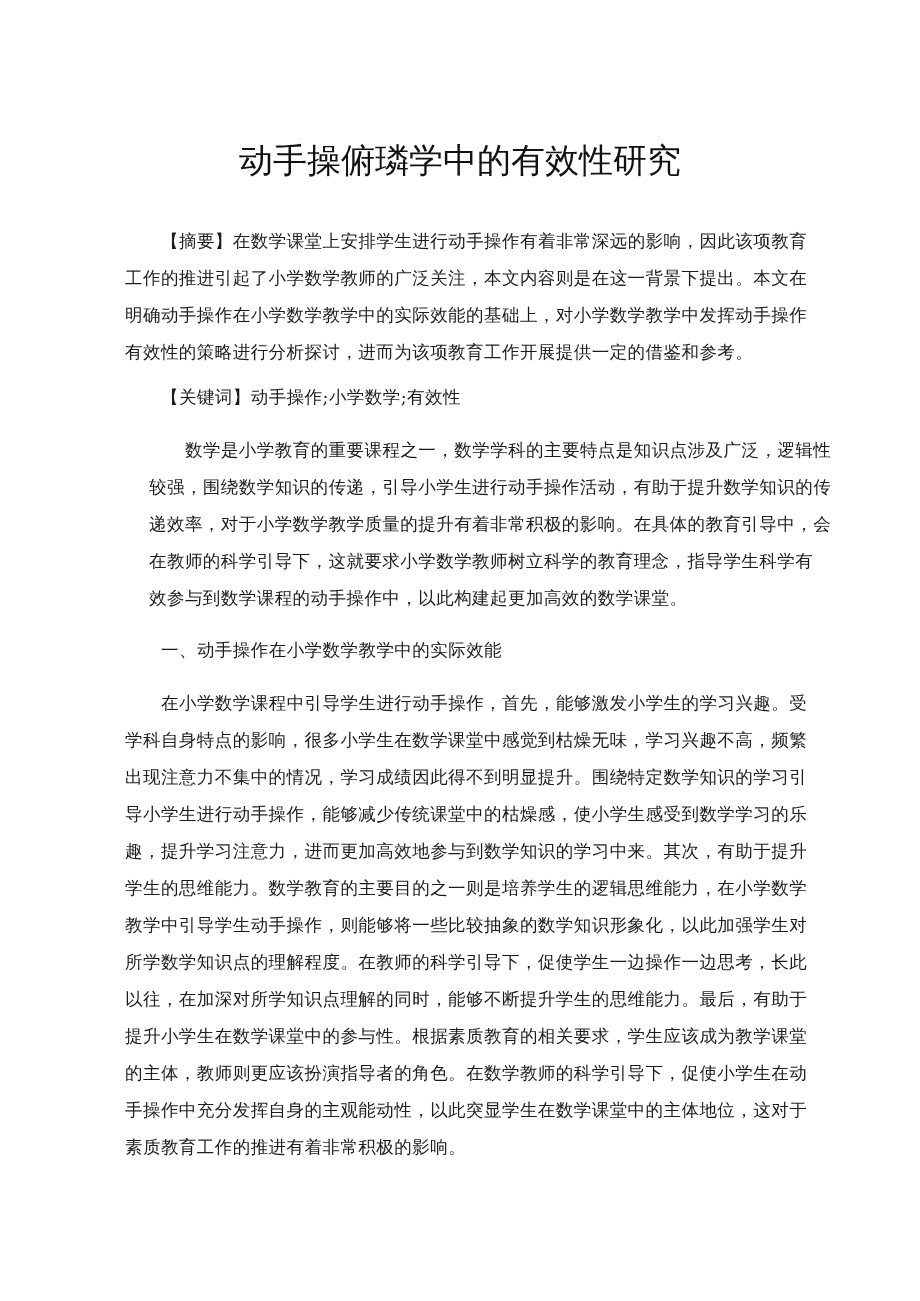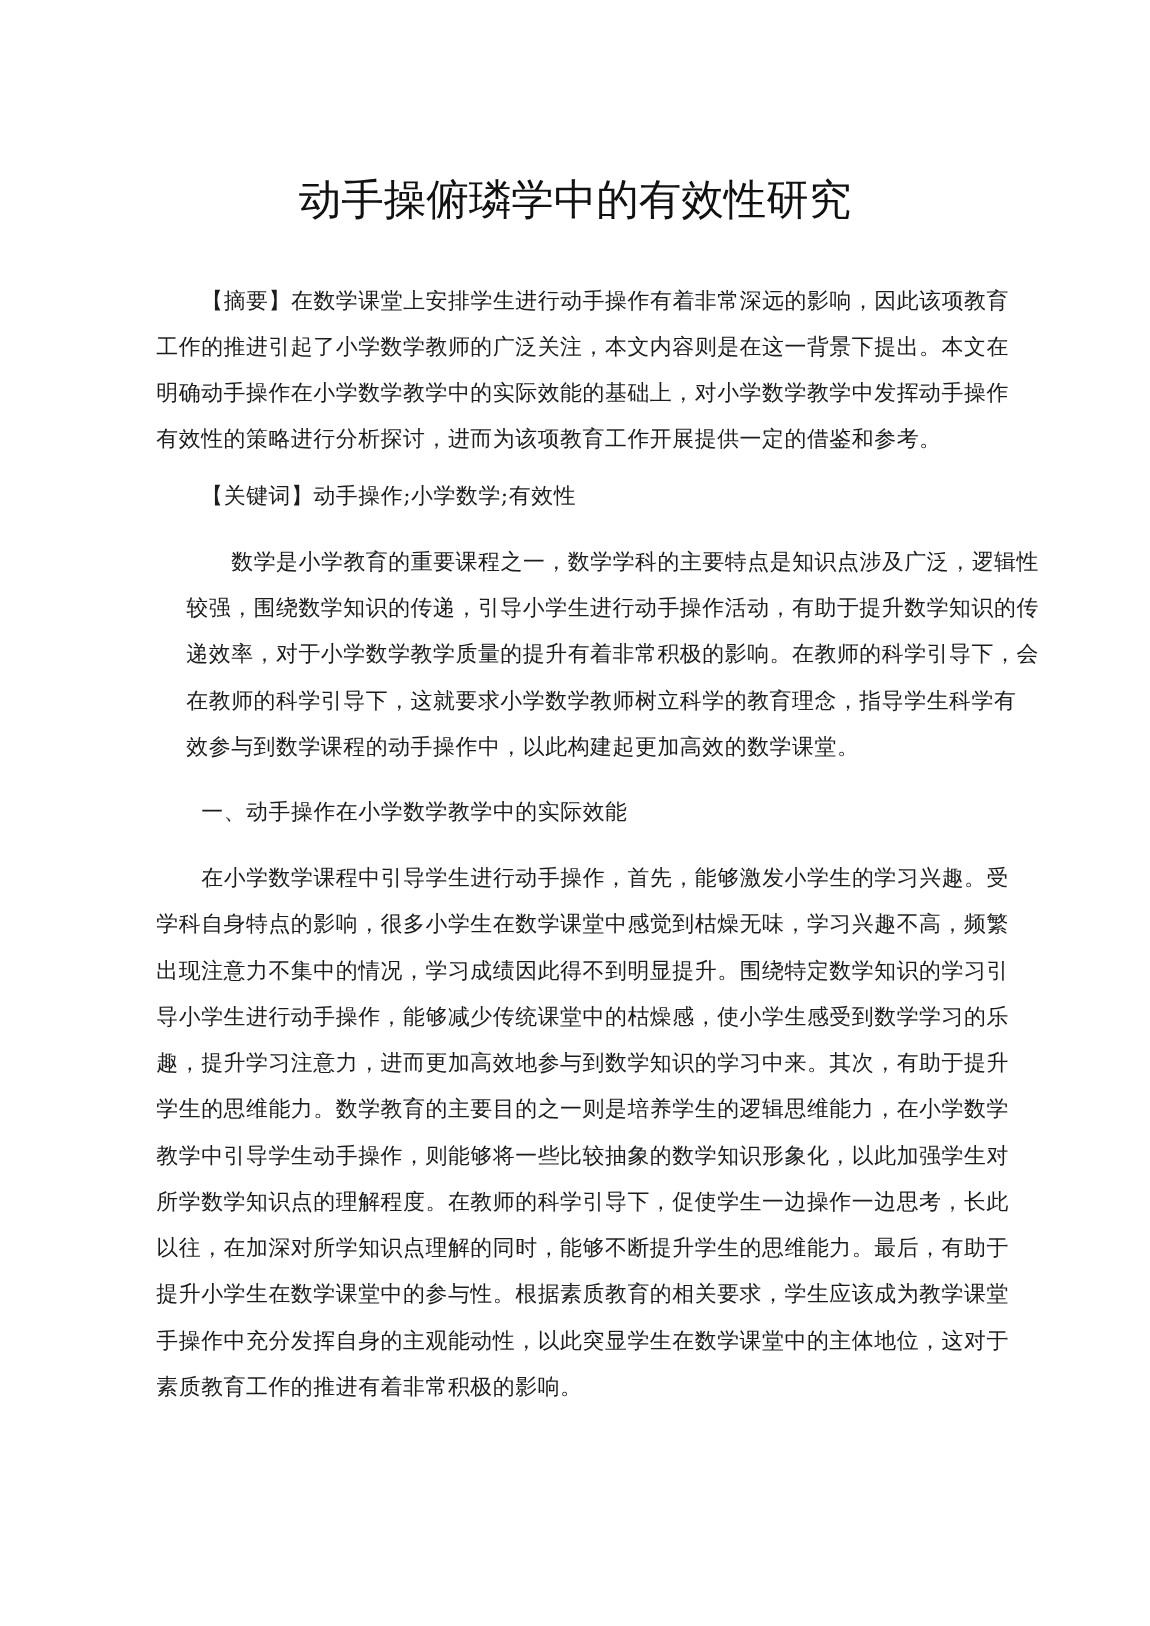--- a/index.html
+++ b/index.html
@@ -24,37 +24,38 @@
     <div class="line">有效性的策略进行分析探讨，进而为该项教育工作开展提供一定的借鉴和参考。</div>
   </div>
 
   <div class="block" style="top:379px;">
     <div class="line indent">【关键词】动手操作;小学数学;有效性</div>
   </div>
 
   <div class="block" style="top:432px;margin-left:24px;">
     <div class="line indent">数学是小学教育的重要课程之一，数学学科的主要特点是知识点涉及广泛，逻辑性</div>
     <div class="line">较强，围绕数学知识的传递，引导小学生进行动手操作活动，有助于提升数学知识的传</div>
-    <div class="line">递效率，对于小学数学教学质量的提升有着非常积极的影响。在教师的科学引导下，会</div>
+    <div class="line">递效率，对于小学数学教学质量的提升有着非常积极的影响。在具体的教育引导中，会</div>
     <div class="line">在教师的科学引导下，这就要求小学数学教师树立科学的教育理念，指导学生科学有</div>
     <div class="line">效参与到数学课程的动手操作中，以此构建起更加高效的数学课堂。</div>
   </div>
 
   <div class="block" style="top:632px;">
     <div class="line indent">一、动手操作在小学数学教学中的实际效能</div>
   </div>
 
   <div class="block" style="top:685px;">
     <div class="line indent">在小学数学课程中引导学生进行动手操作，首先，能够激发小学生的学习兴趣。受</div>
     <div class="line">学科自身特点的影响，很多小学生在数学课堂中感觉到枯燥无味，学习兴趣不高，频繁</div>
     <div class="line">出现注意力不集中的情况，学习成绩因此得不到明显提升。围绕特定数学知识的学习引</div>
     <div class="line">导小学生进行动手操作，能够减少传统课堂中的枯燥感，使小学生感受到数学学习的乐</div>
     <div class="line">趣，提升学习注意力，进而更加高效地参与到数学知识的学习中来。其次，有助于提升</div>
     <div class="line">学生的思维能力。数学教育的主要目的之一则是培养学生的逻辑思维能力，在小学数学</div>
     <div class="line">教学中引导学生动手操作，则能够将一些比较抽象的数学知识形象化，以此加强学生对</div>
     <div class="line">所学数学知识点的理解程度。在教师的科学引导下，促使学生一边操作一边思考，长此</div>
     <div class="line">以往，在加深对所学知识点理解的同时，能够不断提升学生的思维能力。最后，有助于</div>
     <div class="line">提升小学生在数学课堂中的参与性。根据素质教育的相关要求，学生应该成为教学课堂</div>
+    <div class="line">的主体，教师则更应该扮演指导者的角色。在数学教师的科学引导下，促使小学生在动</div>
     <div class="line">手操作中充分发挥自身的主观能动性，以此突显学生在数学课堂中的主体地位，这对于</div>
     <div class="line">素质教育工作的推进有着非常积极的影响。</div>
   </div>
 
 </div>
 
 </body></html>

